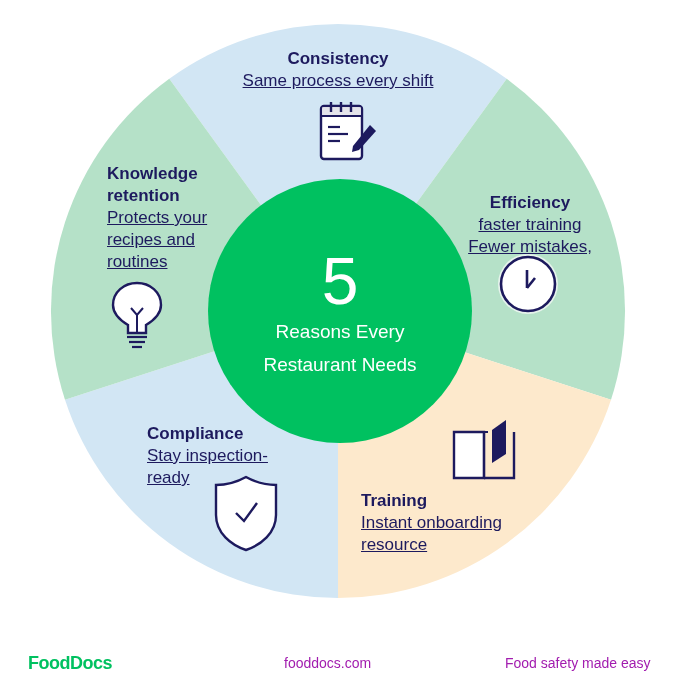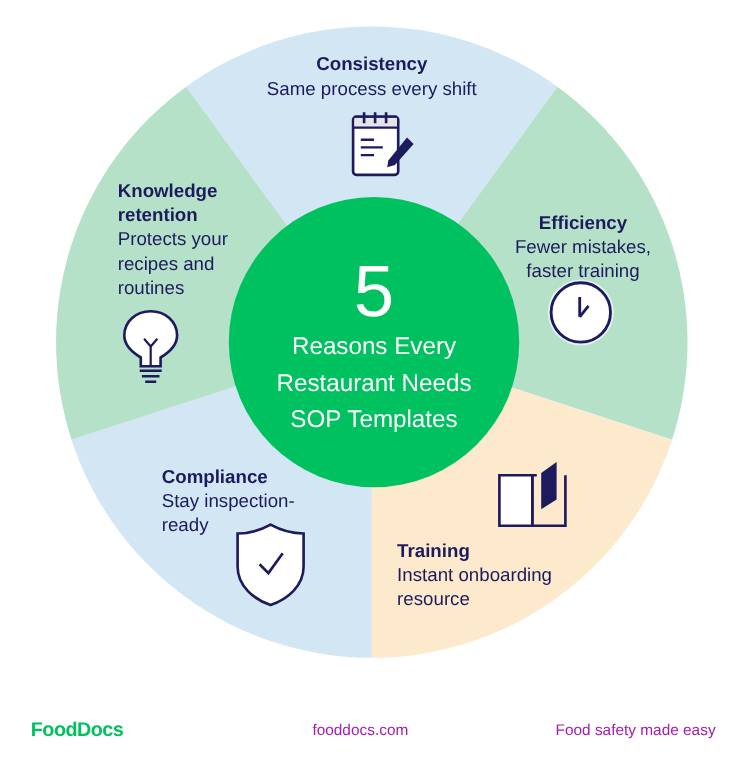--- a/index.html
+++ b/index.html
@@ -1,26 +1,26 @@
 <!DOCTYPE html>
 <html><head>
   <meta charset="utf-8">
   <style>
     html, body { margin: 0; padding: 0; background: #ffffff; }
     body { width: 686px; height: 692px; position: relative; overflow: hidden;
            font-family: "Liberation Sans", "DejaVu Sans", sans-serif; }
     #wheel { position: absolute; left: 0; top: 0; }
     .label { position: absolute; color: #1d1a5e; font-size: 17px; line-height: 22px; }
     .label .t { font-weight: bold; display: block; }
-    .label .d { display: block; }
+    .label .d { display: block; text-decoration: underline; }
     .center-text { position: absolute; left: 208px; top: 180px; width: 264px; height: 263px;
                    display: flex; flex-direction: column; align-items: center; justify-content: center;
                    color: #ffffff; text-align: center; }
     .center-text .num { font-size: 66px; line-height: 66px; font-weight: 300; margin-top: 4px; }
-    .center-text .title { font-size: 22px; line-height: 31px; margin-top: 2px; }
+    .center-text .title { font-size: 19px; line-height: 31px; margin-top: 2px; }
     .icon { position: absolute; }
     .footer { position: absolute; top: 655px; font-size: 14px; color: #a21caf; }
     .logo { position: absolute; left: 28px; top: 653px; font-size: 18px; font-weight: bold; color: #00c160; letter-spacing: -0.5px; }
   </style>
 </head>
 <body>
 
 <svg id="wheel" width="686" height="692" viewBox="0 0 686 692">
 
   <path d="M338,311 L169.3,78.8 A287,287 0 0 1 506.7,78.8 Z" fill="#d2e6f4"></path>
@@ -32,21 +32,20 @@
   <path d="M338,311 L338,598 A287,287 0 0 1 65,399.7 Z" fill="#d2e6f4"></path>
 
   <path d="M338,311 L65,399.7 A287,287 0 0 1 169.3,78.8 Z" fill="#b5e1c8"></path>
   <circle cx="340" cy="311" r="132" fill="#00c160"></circle>
 </svg>
 
 <div class="center-text">
   <div class="num">5</div>
   <div class="title">Reasons Every</div>
   <div class="title">Restaurant Needs</div>
-  <div class="title">SOP Templates</div>
 </div>
 
 <div class="label" style="left:200px; top:48px; width:276px; text-align:center;">
   <span class="t">Consistency</span>
   <span class="d">Same process every shift</span>
 </div>
 <svg class="icon" style="left:318px; top:100px;" width="62" height="62" viewBox="0 0 62 62">
   <rect x="3" y="6" width="41" height="53" rx="3" fill="#ffffff" stroke="#1d1a5e" stroke-width="2.4"></rect>
   <rect x="4.2" y="7.2" width="38.6" height="9" fill="#e4e4ea"></rect>
   <line x1="3" y1="16" x2="44" y2="16" stroke="#1d1a5e" stroke-width="2.2"></line>
@@ -54,22 +53,22 @@
   <line x1="23" y1="2" x2="23" y2="12" stroke="#1d1a5e" stroke-width="2.4"></line>
   <line x1="33" y1="2" x2="33" y2="12" stroke="#1d1a5e" stroke-width="2.4"></line>
   <line x1="10" y1="27" x2="22" y2="27" stroke="#1d1a5e" stroke-width="2.2"></line>
   <line x1="10" y1="34" x2="30" y2="34" stroke="#1d1a5e" stroke-width="2.2"></line>
   <line x1="10" y1="41" x2="22" y2="41" stroke="#1d1a5e" stroke-width="2.2"></line>
   <path d="M35,46 L52,25 L58,31 L41,50 L34,52 Z" fill="#1d1a5e"></path>
 </svg>
 
 <div class="label" style="left:440px; top:192px; width:180px; text-align:center;">
   <span class="t">Efficiency</span>
+  <span class="d">faster training</span>
   <span class="d">Fewer mistakes,</span>
-  <span class="d">faster training</span>
 </div>
 <svg class="icon" style="left:496px; top:252px;" width="64" height="64" viewBox="0 0 64 64">
   <circle cx="32" cy="32" r="30" fill="#e6f3ec"></circle>
   <circle cx="32" cy="32" r="27" fill="#ffffff" stroke="#1d1a5e" stroke-width="2.6"></circle>
   <line x1="31" y1="36" x2="31" y2="18" stroke="#1d1a5e" stroke-width="2.6"></line>
   <line x1="31" y1="36" x2="39" y2="26" stroke="#1d1a5e" stroke-width="2.6"></line>
 </svg>
 
 <svg class="icon" style="left:452px; top:419px;" width="66" height="62" viewBox="0 0 66 62">
   <path d="M2,13 L32,13 L32,59 L2,59 Z" fill="#ffffff" stroke="#1d1a5e" stroke-width="2.4"></path>

